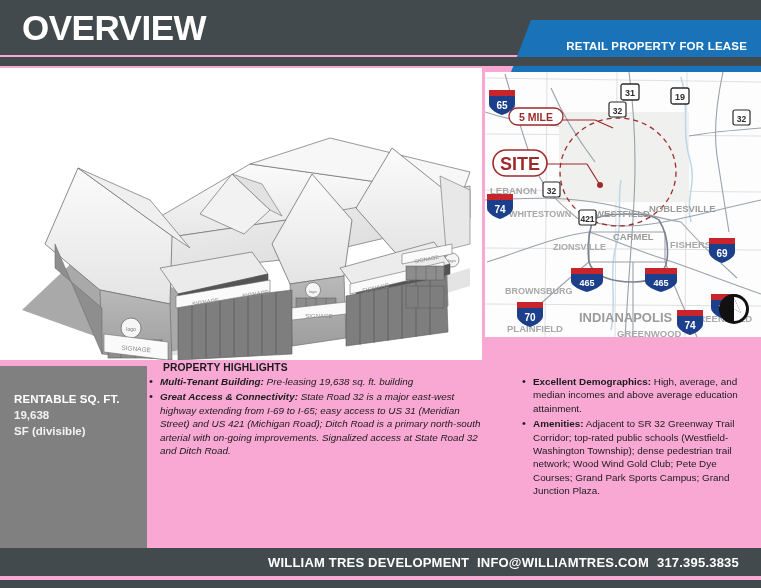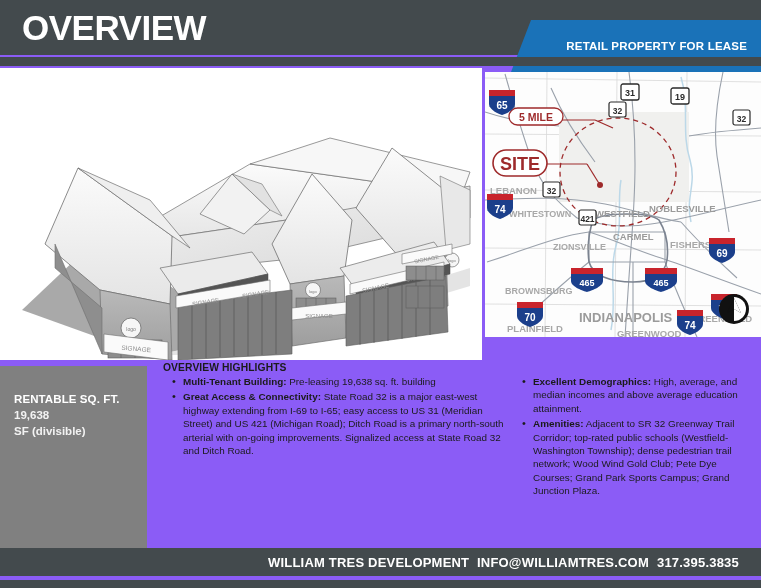--- a/index.html
+++ b/index.html
@@ -2,21 +2,21 @@
 <html><head>
 <meta charset="utf-8">
 <style>
   * { box-sizing: border-box; margin: 0; padding: 0; }
   html, body {
     width: 761px; height: 588px;
     background: #ffffff;
     font-family: "Liberation Sans", sans-serif;
     overflow: hidden;
   }
-  .page { position: relative; width: 761px; height: 588px; background:#8b5cf6; }
+  .page { position: relative; width: 761px; height: 588px; background:#f9a8d4; }
 
   
   .header {
     position: absolute; left: 0; top: 0; width: 761px; height: 55px;
     background: #434a4d;
   }
   .header-title {
     position: absolute; left: 22px; top: 7px;
     font-size: 35px; font-weight: bold; color: #ffffff;
     letter-spacing: -0.5px; line-height: 42px;
@@ -66,21 +66,21 @@
     color: #f2f2f2;
   }
   .facts-gap { height: 11px; }
 
   
   .highlights-title {
     position: absolute; left: 163px; top: 362px;
     font-size: 10.3px; font-weight: bold; color: #1b1b1b; letter-spacing: 0.1px;
   }
   .col-left {
-    position: absolute; left: 170px; top: 375px; width: 345px;
+    position: absolute; left: 147px; top: 375px; width: 345px; font-style: italic;
   }
   .col-right {
     position: absolute; left: 520px; top: 375px; width: 238px;
   }
   ul.bullets { list-style: none; }
   ul.bullets li {
     position: relative; padding-left: 13px; margin-bottom: 2px;
     font-size: 9.9px; line-height: 13.4px; color: #1b1b1b;
     text-align: left;
   }
@@ -395,21 +395,21 @@
 
   <div class="facts">
     <div>
       <div class="facts-label">RENTABLE SQ. FT.</div>
       <div class="facts-value">19,638</div>
       <div class="facts-value"> SF (divisible)</div>
     </div>
     <div class="facts-gap"></div>
   </div>
 
-  <div class="highlights-title">OVERVIEW HIGHLIGHTS</div>
+  <div class="highlights-title">PROPERTY HIGHLIGHTS</div>
 
   <div class="col-left">
     <ul class="bullets">
       <li>
         <b>Multi-Tenant Building:</b><span> Pre-leasing 19,638 sq. ft. building</span>
       </li>
       <li>
         <b>Great Access &amp; Connectivity:</b><span> State Road 32 is a major east-west highway extending from I-69 to I-65; easy access to US 31 (Meridian Street) and US 421 (Michigan Road); Ditch Road is a primary north-south arterial with on-going improvements. Signalized access at State Road 32 and Ditch Road.</span>
       </li>
     </ul>

